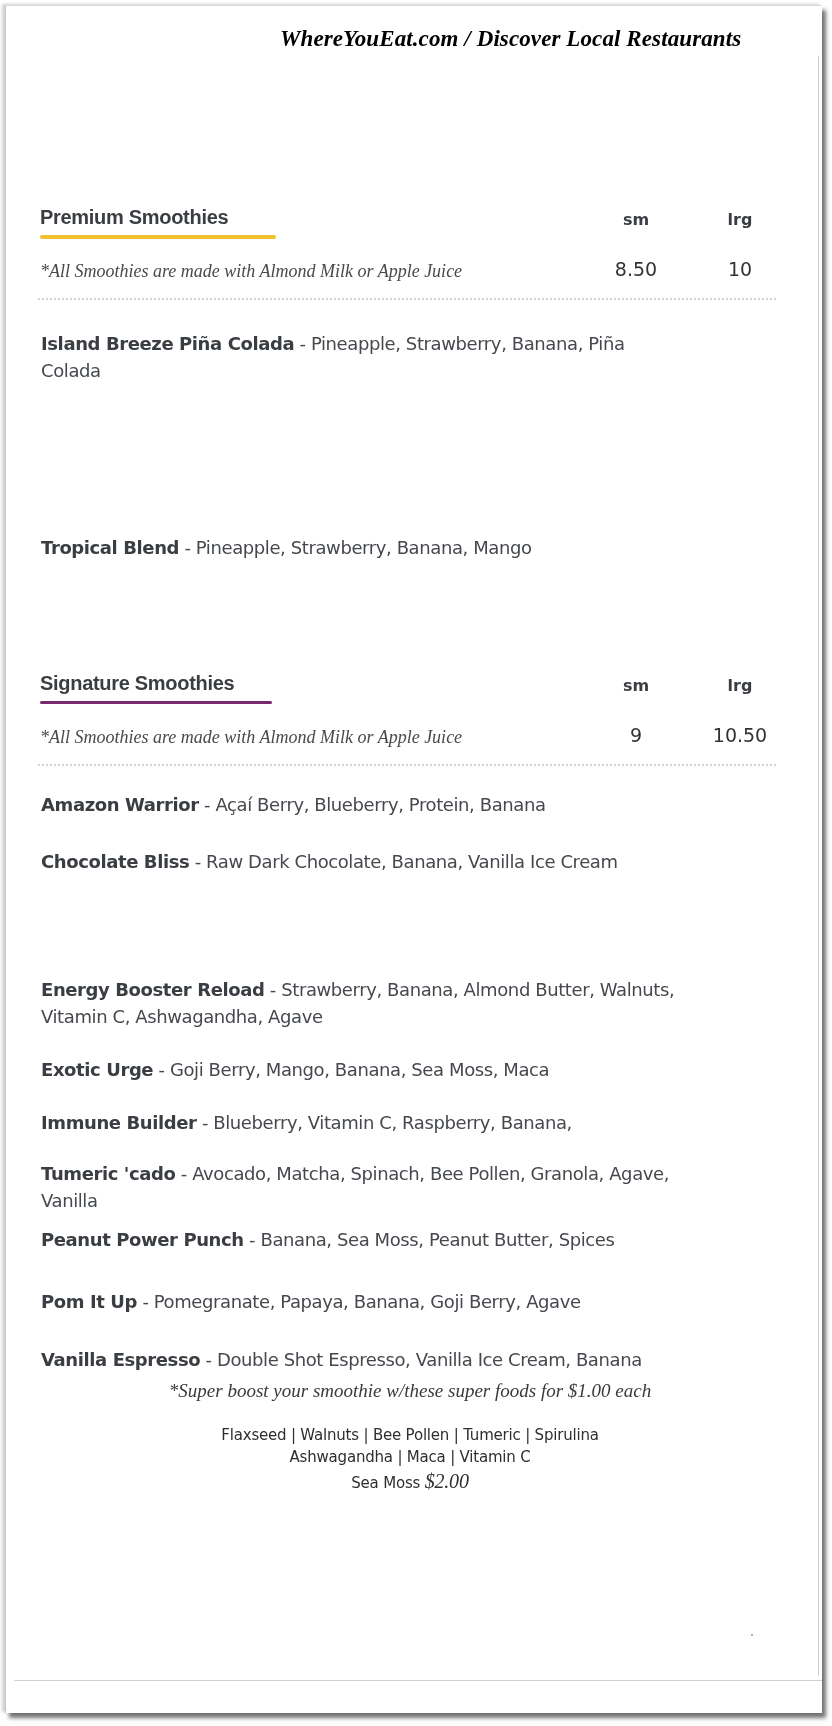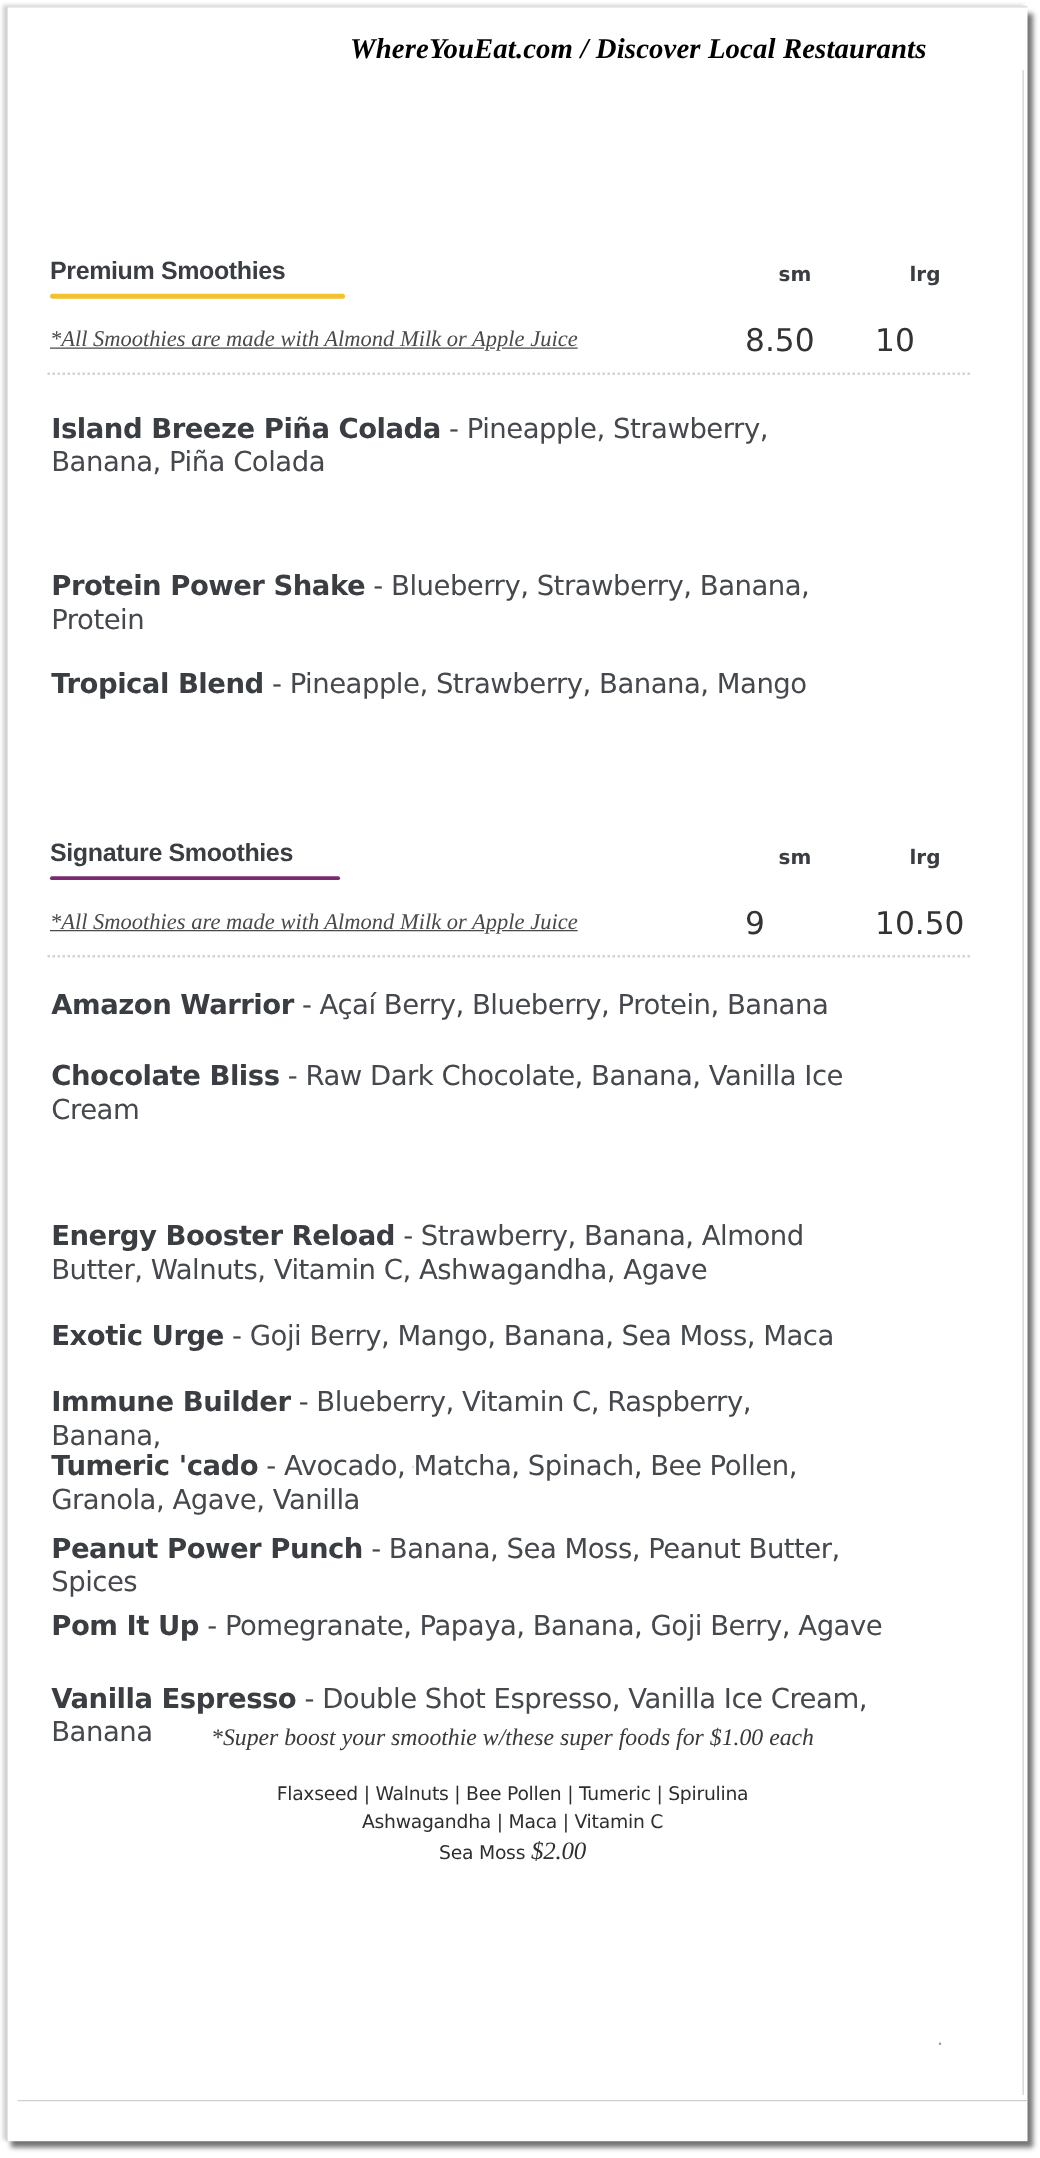--- a/index.html
+++ b/index.html
@@ -82,49 +82,49 @@
       font-weight: bold;
       font-size: 16px;
       color: #3a3d42;
       text-align: center;
       width: 60px;
     }
     .price {
       position: absolute;
       top: 52px;
       font-family: "DejaVu Sans", sans-serif;
-      font-size: 25px;
+      font-size: 19px;
       color: #333;
+      text-align: center;
       width: 80px;
     }
     .note {
       position: absolute;
       left: 2px;
       top: 55px;
       font-family: "Liberation Serif", serif;
       font-style: italic;
       font-size: 18px;
       color: #4a4a4a;
       white-space: nowrap;
-      text-decoration: underline;
     }
     .dotted-rule {
       position: absolute;
       left: 0;
       top: 92px;
       width: 738px;
       height: 0;
       border-top: 2px dotted #d4d4d4;
     }
     .item {
       position: absolute;
       left: 3px;
       width: 640px;
       font-family: "DejaVu Sans", sans-serif;
-      font-size: 22px;
+      font-size: 18px;
       line-height: 27px;
       color: #45484d;
       letter-spacing: -0.4px;
     }
     .item .name {
       font-weight: bold;
       color: #3a3d42;
     }
     .boost {
       position: absolute;
@@ -174,23 +174,20 @@
   <div class="col-head" style="left:568px;">sm</div>
   <div class="col-head" style="left:672px;">lrg</div>
   <div class="note">*All Smoothies are made with Almond Milk or Apple Juice</div>
   <div class="price" style="left:558px;">8.50</div>
   <div class="price" style="left:662px;">10</div>
   <div class="dotted-rule"></div>
 
   <div class="item" style="top:124px;">
     <span class="name">Island Breeze Piña Colada</span><span> - Pineapple, Strawberry, Banana, Piña Colada</span>
   </div>
-  <div class="item" style="top:250px;">
-    <span class="name">Protein Power Shake</span><span> - Blueberry, Strawberry, Banana, Protein</span>
-  </div>
   <div class="item" style="top:328px;">
     <span class="name">Tropical Blend</span><span> - Pineapple, Strawberry, Banana, Mango</span>
   </div>
 </div>
 
 <div class="section" style="top:632px; height:720px;margin-top:40px;">
   <div class="section-title">Signature Smoothies</div>
   <div class="section-underline" style="top:29px; width:232px; background:#7a2a6e; height:3px;"></div>
   <div class="col-head" style="left:568px;">sm</div>
   <div class="col-head" style="left:672px;">lrg</div>

